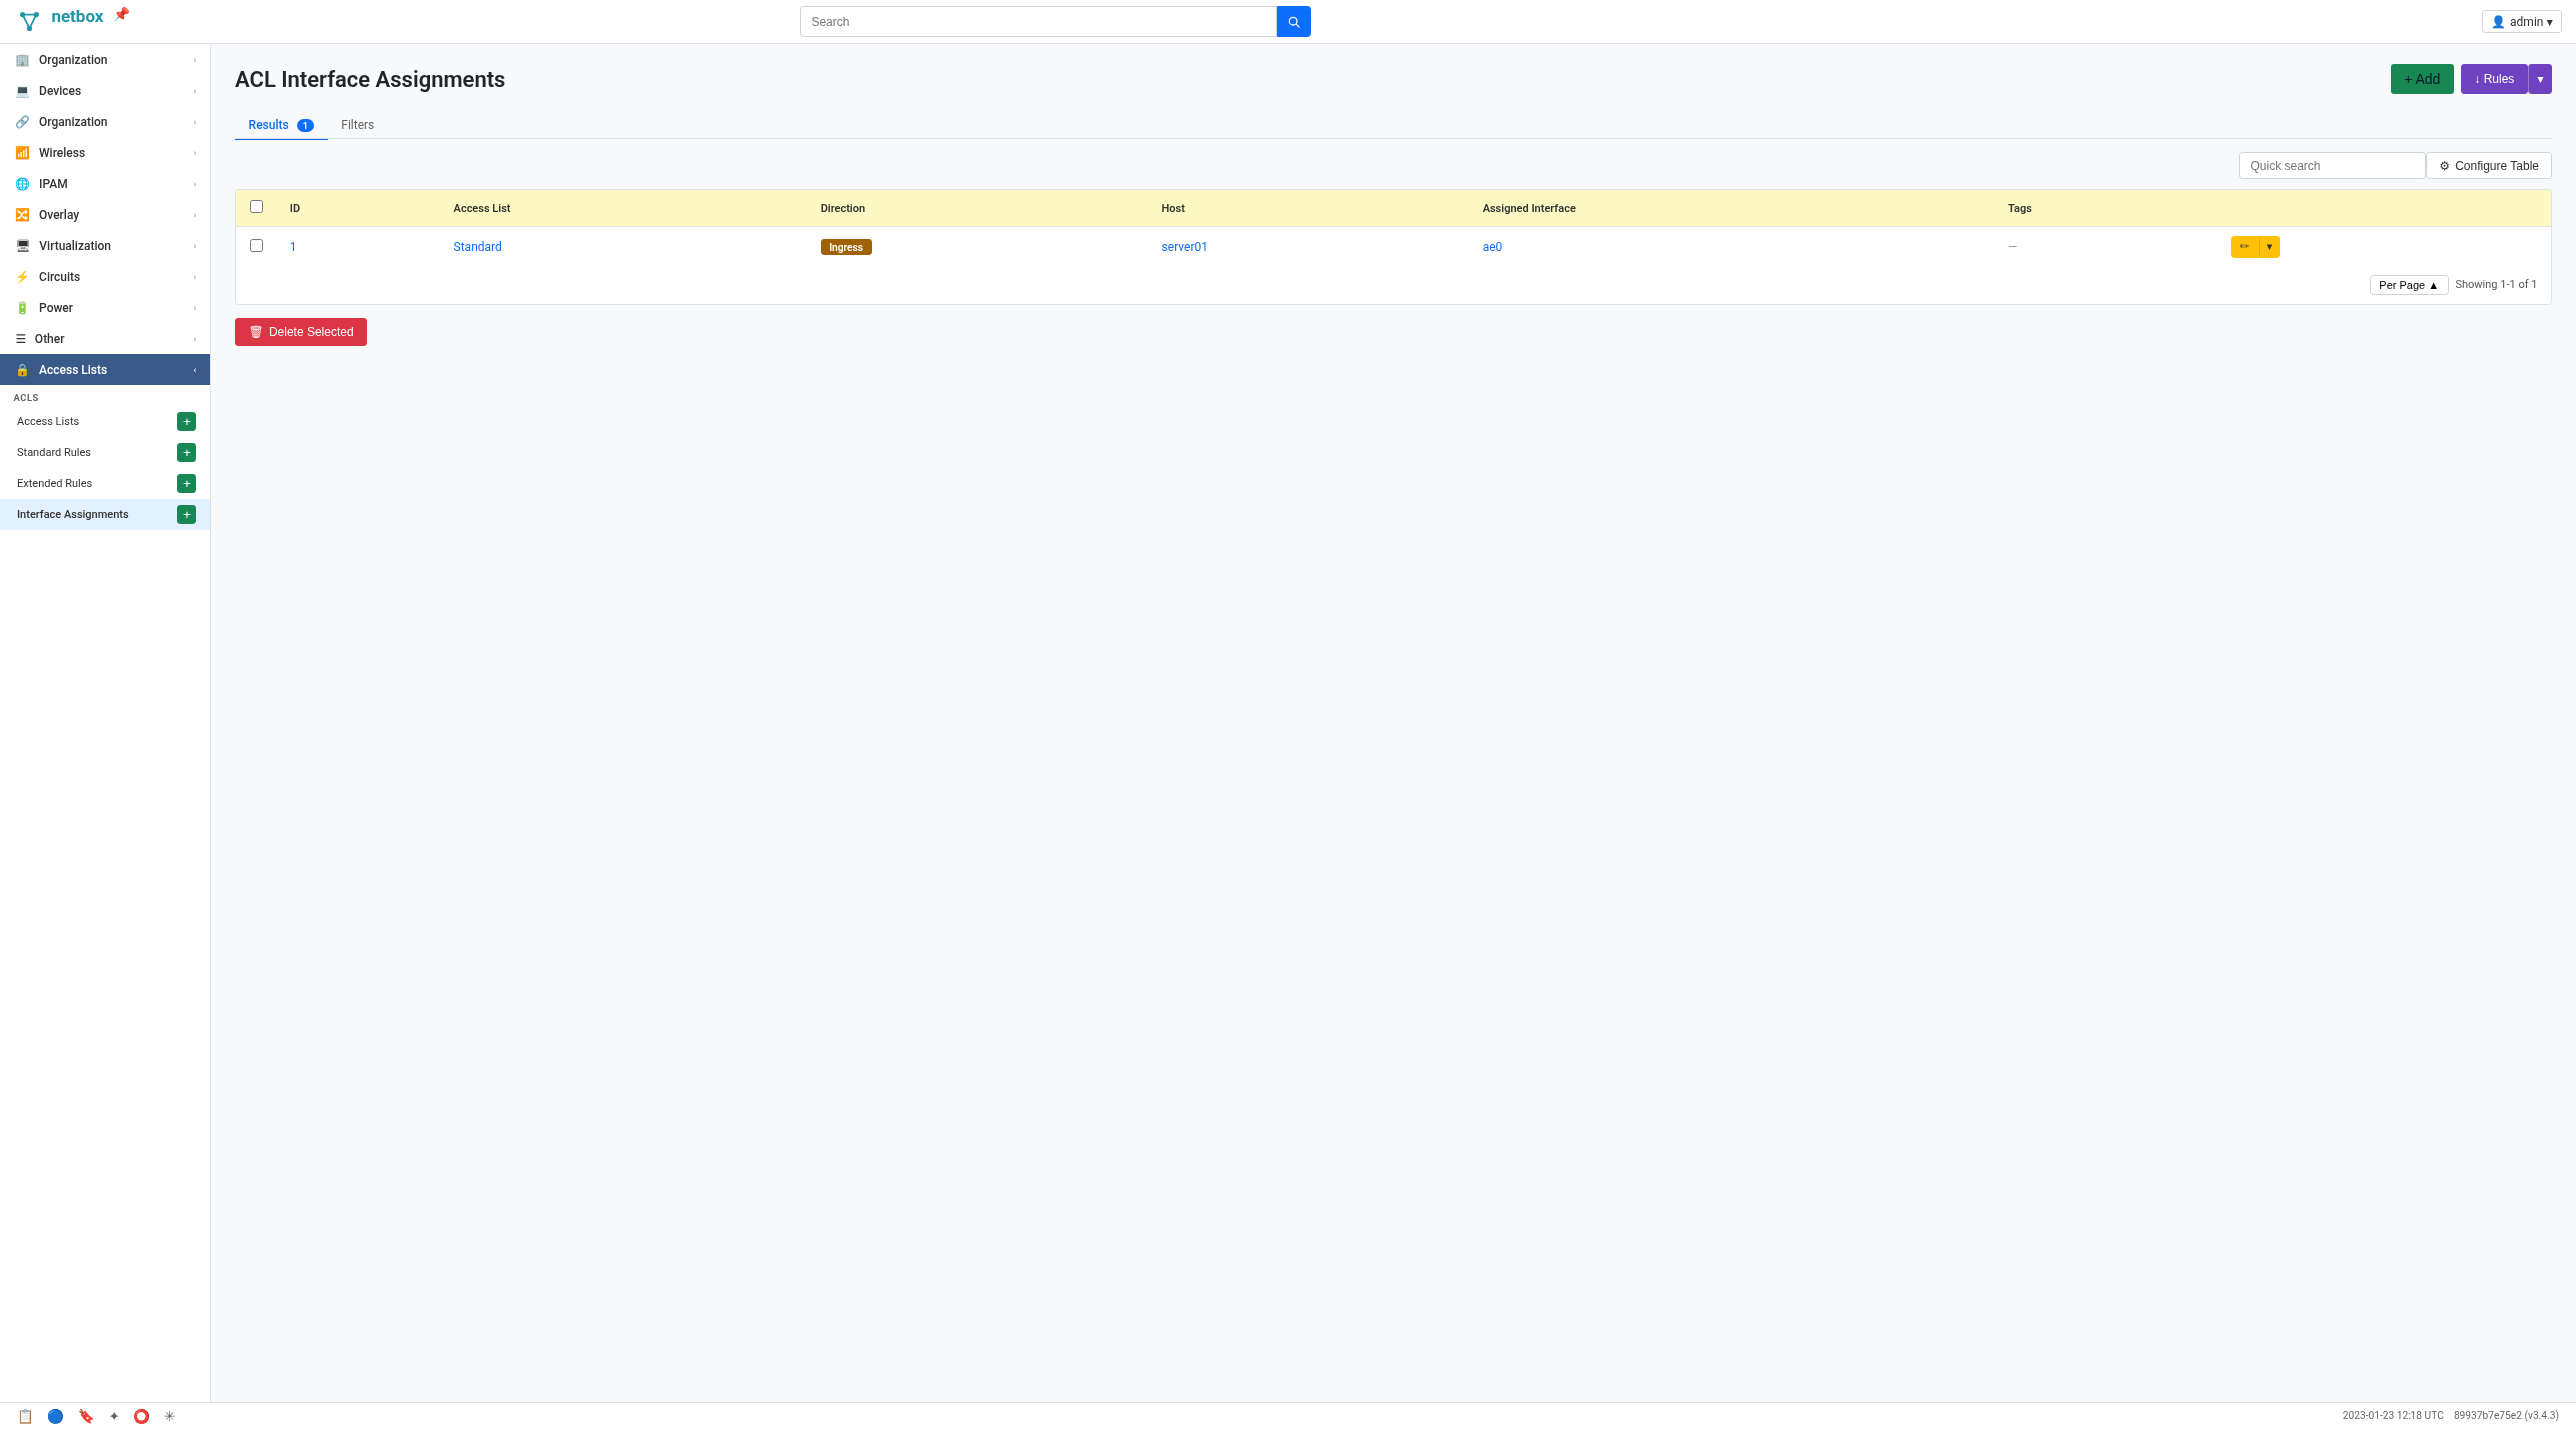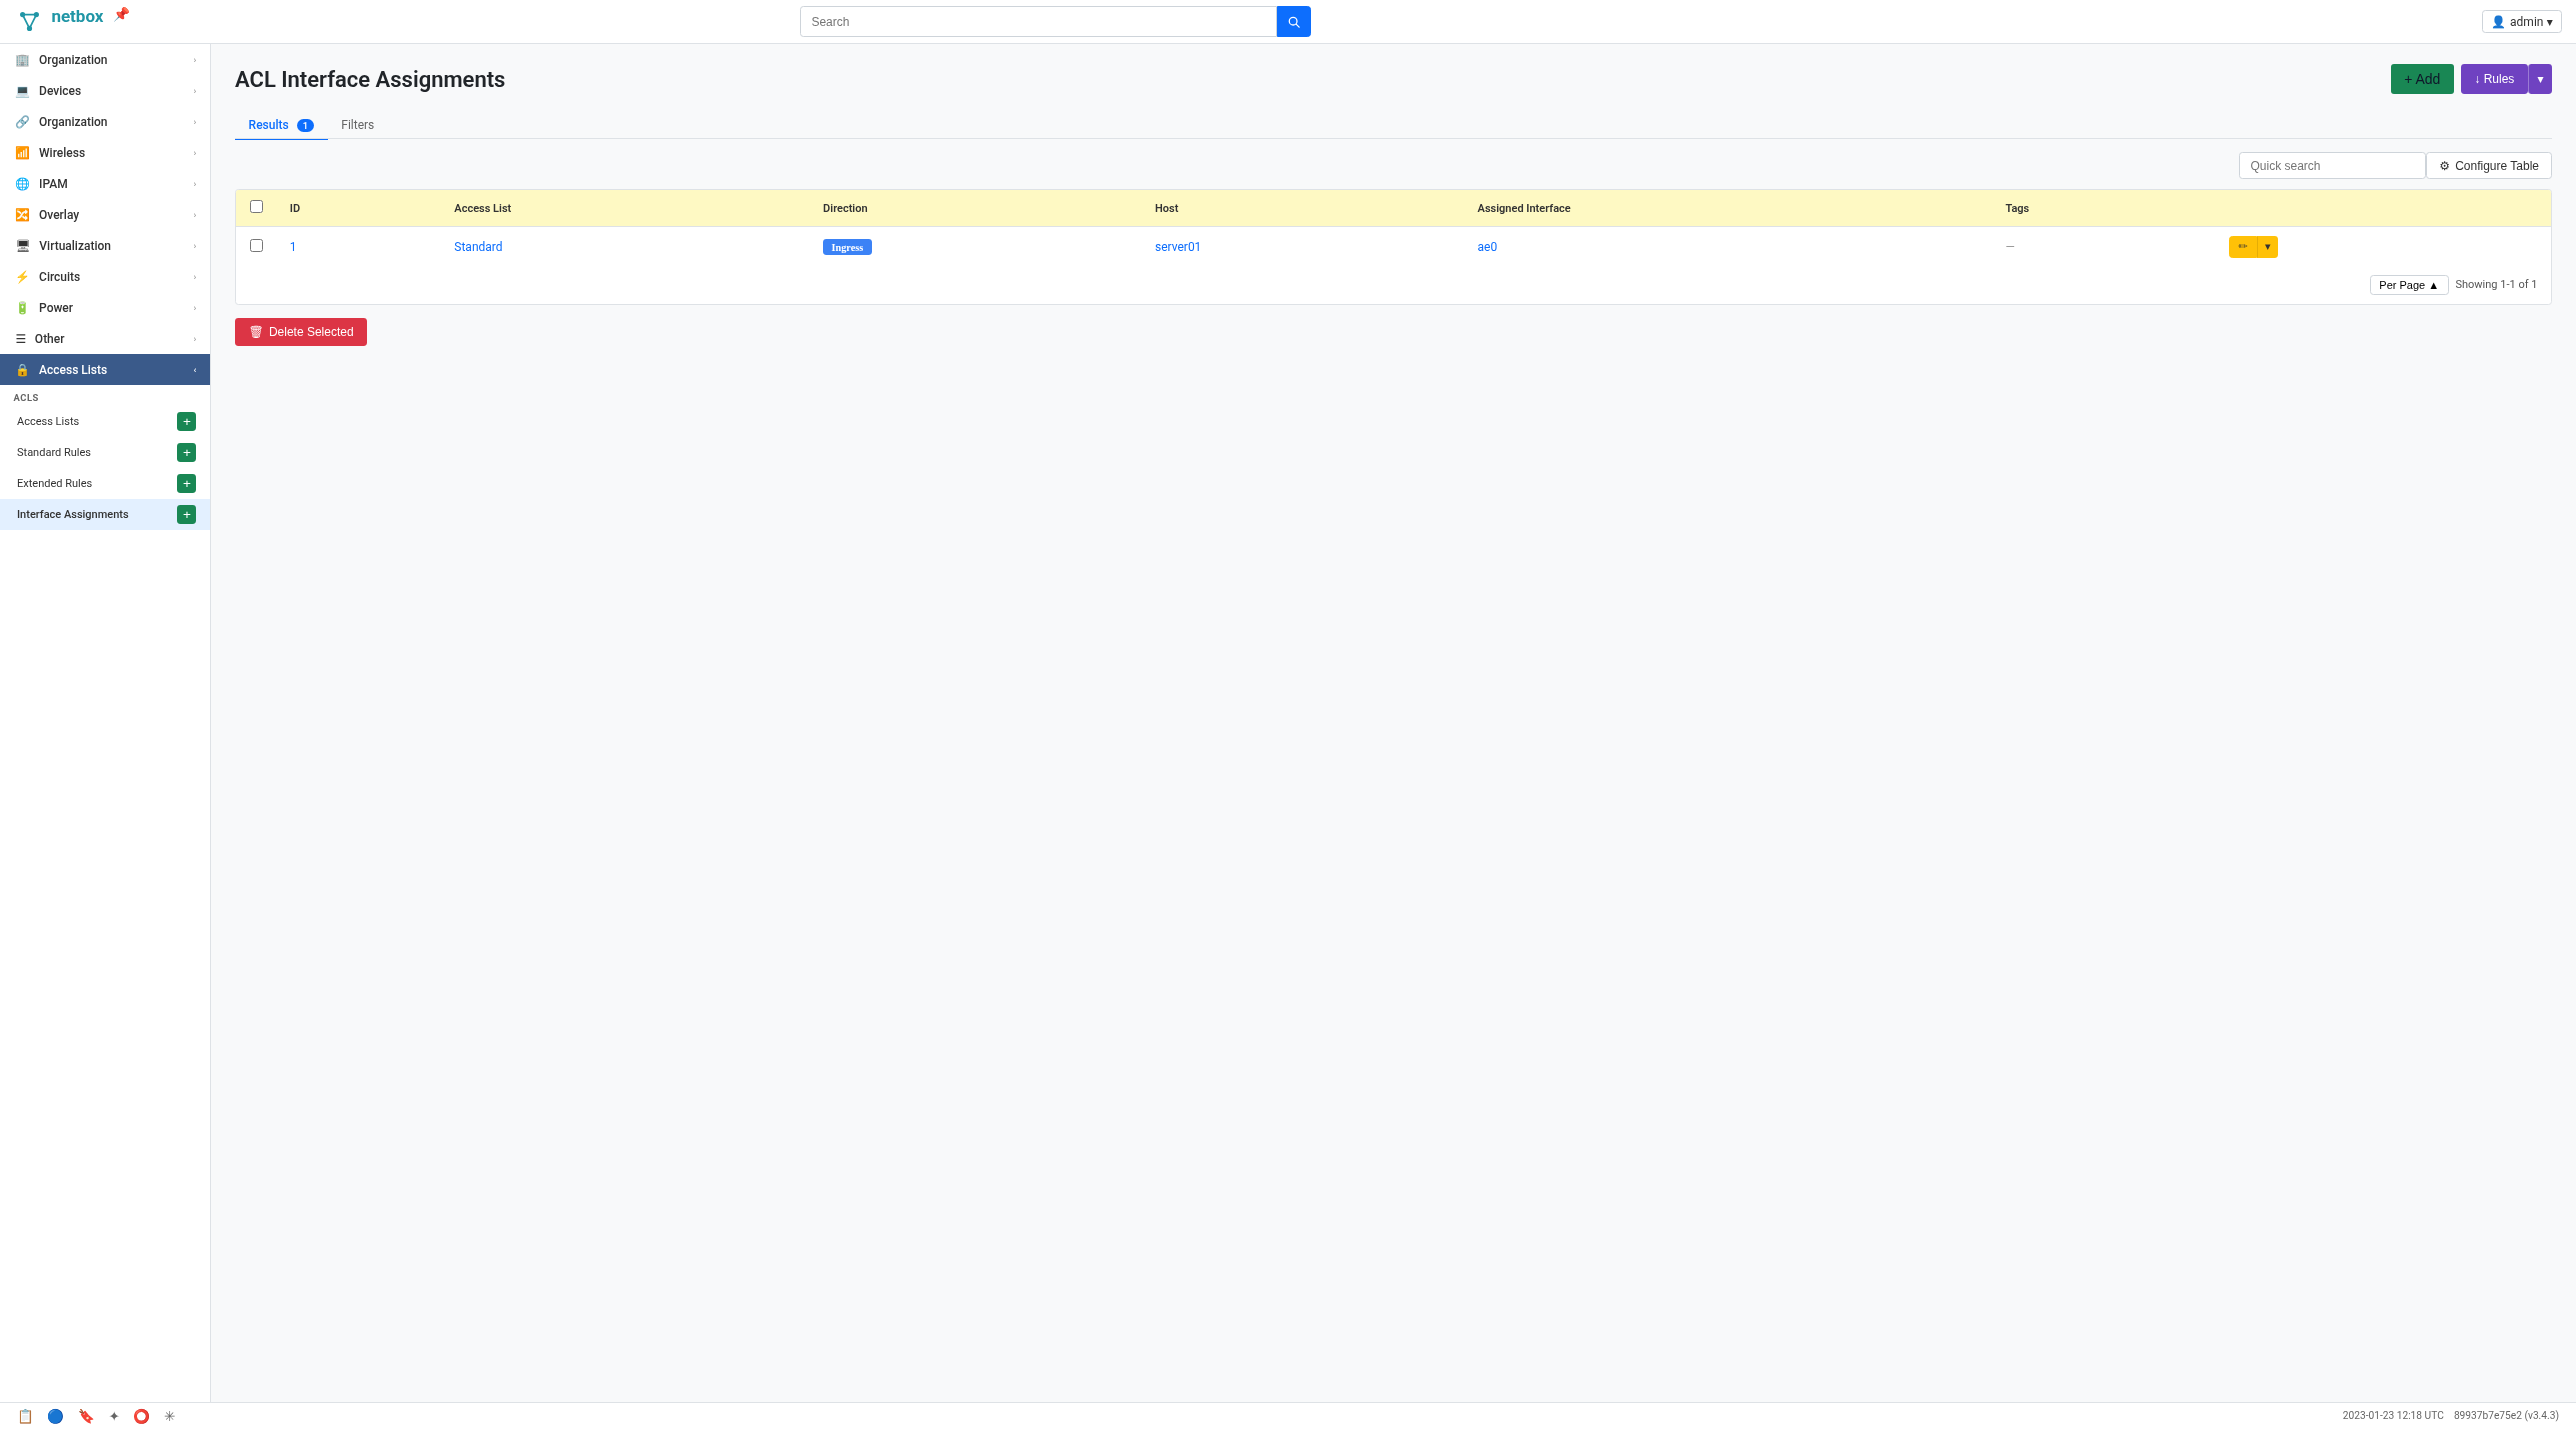--- a/index.html
+++ b/index.html
@@ -59,21 +59,21 @@
 
     
     .table-container { background: #fff; border: 0.9px solid #dee2e6; border-radius: 3.4px; overflow: hidden; }
     table { width: 100%; border-collapse: collapse; }
     th { padding: 10.2px 13.6px; text-align: left; font-weight: 600; font-size: 11px; color: #333; border-bottom: 1.7px solid #dee2e6; background: #fef9c3; }
     td { padding: 8.5px 13.6px; border-bottom: 0.9px solid #dee2e6; font-size: 12px; color: #333; }
     tr:last-child td { border-bottom: none; }
     .checkbox-col { width: 27px; }
     input[type="checkbox"] { cursor: pointer; }
     .link-blue { color: #0d6efd; text-decoration: none; }
-    .badge-ingress { background: #3b82f6; color: #fff; padding: 2.6px 8.5px; border-radius: 3.4px; font-size: 10.2px; font-weight: 600; font-family: Liberation Serif, serif; }
+    .badge-ingress { background: #a16207; color: #fff; padding: 2.6px 8.5px; border-radius: 3.4px; font-size: 10.2px; font-weight: 600; }
     .dash { color: #999; }
     .action-btns { display: flex; align-items: center; }
     .edit-btn { background: #ffc107; border: 0.9px solid #ffc107; color: #333; padding: 3.4px 8.5px; border-radius: 3.4px 0 0 3.4px; cursor: pointer; font-size: 11px; }
     .edit-caret { background: #ffc107; border: 0.9px solid #ffc107; border-left: 0.9px solid rgba(0,0,0,0.1); color: #333; padding: 3.4px 6.8px; border-radius: 0 3.4px 3.4px 0; cursor: pointer; font-size: 11px; }
 
     
     .pagination-row { display: flex; align-items: center; justify-content: flex-end; padding: 8.5px 13.6px; gap: 6.8px; }
     .per-page-btn { background: #fff; border: 0.9px solid #ced4da; padding: 3.4px 8.5px; border-radius: 3.4px; cursor: pointer; font-size: 11px; display: flex; align-items: center; gap: 3.4px; }
     .showing-text { font-size: 11px; color: #555; }
 

